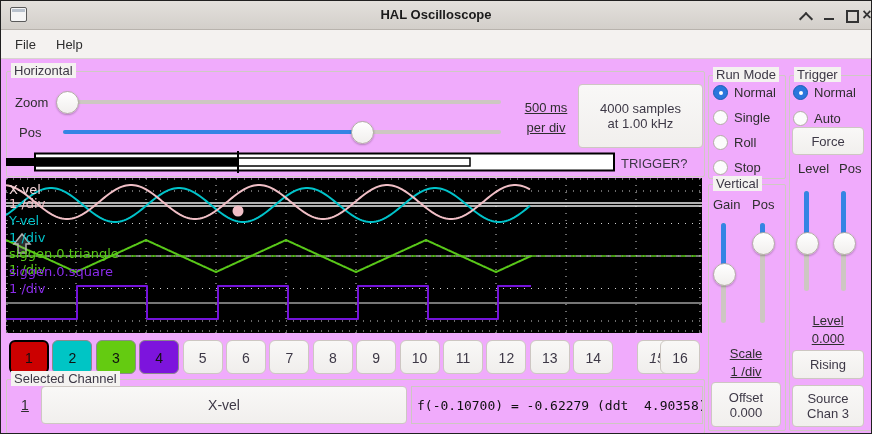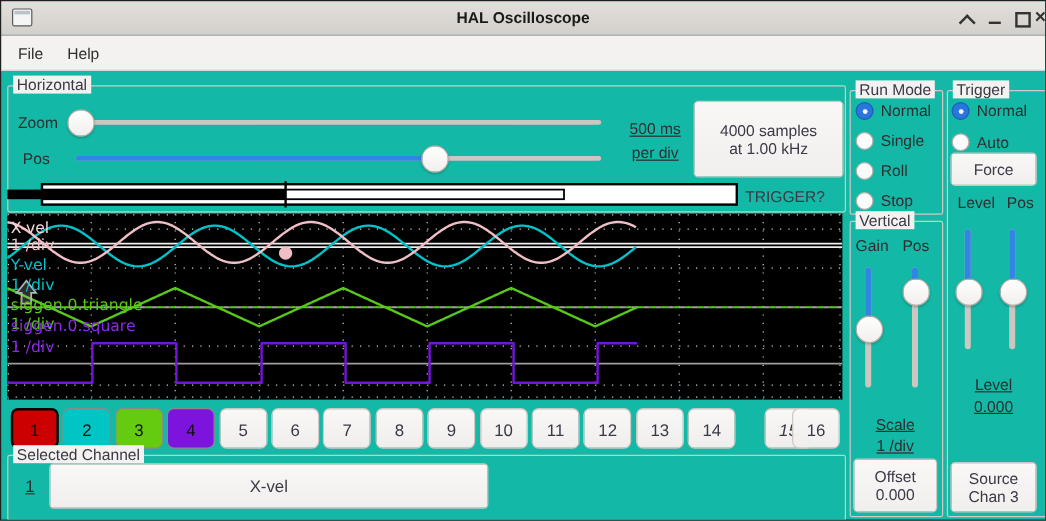--- a/index.html
+++ b/index.html
@@ -1,16 +1,16 @@
 <!DOCTYPE html>
 <html><head>
 <meta charset="utf-8">
 <style>
   html,body{margin:0;padding:0;background:#888;}
-  #app{position:relative;width:872px;height:434px;background:#14b8a6;
+  #app{position:relative;width:872px;height:434px;background:#f0abfc;
        font-family:"Liberation Sans",sans-serif;font-size:13px;color:#2e2e2e;
        border:1px solid #202020;box-sizing:border-box;overflow:hidden;}
   .abs{position:absolute;}
   
   #titlebar{left:0;top:0;width:100%;height:28px;
     background:linear-gradient(#e3e0dc,#d3cfca);border-bottom:1px solid #b8b3ad;}
   #title{left:0;right:0;top:6px;text-align:center;font-weight:bold;color:#1a1a1a;}
   #appicon{left:9px;top:6px;width:15px;height:13px;background:#f5f5f5;
     border:1px solid #5a5a5a;border-radius:2px;}
   #appicon .bar{position:absolute;left:1px;right:1px;top:1px;height:3px;background:#b9c2cd;}
@@ -166,20 +166,21 @@
       <button class="chbtn" style="left: 572.2px;">14</button>
       <button class="chbtn" style="left: 636px; font-style: italic;">15</button>
       <button class="chbtn" style="left: 659px;">16</button>
     </div>
 
   <div class="abs frame" style="left:5px;top:378px;width:697px;height:53px;">
     <span class="frame-label">Selected Channel</span>
   </div>
   <div class="abs small-center" style="left:12px;top:396px;width:24px;font-size:14px;">1</div>
   <button class="btn" style="left:40px;top:385px;width:366px;height:38px;font-size:14px;font-family:inherit;">X-vel</button>
+  <div class="abs" id="readout">f(-0.10700) = -0.62279 (ddt  4.90358)</div>
 
   <div class="abs frame" style="left:707px;top:74px;width:76px;height:102px;">
     <span class="frame-label">Run Mode</span>
   </div>
   <div id="runmode-options">
       <div class="radio-row abs" style="left: 712px; top: 83px; width: 70px;">
         <span class="radio sel"></span>
         <span class="radio-label">Normal</span>
       </div>
       <div class="radio-row abs" style="left: 712px; top: 108px; width: 70px;">
@@ -215,20 +216,21 @@
 
   <div class="abs vtrack" style="left:803px;top:190px;height:100px;"></div>
   <div class="abs vfill" style="left:803px;top:190px;height:52px;"></div>
   <div class="abs handle" style="left:795px;top:231px;"></div>
   <div class="abs vtrack" style="left:840px;top:190px;height:100px;"></div>
   <div class="abs vfill" style="left:840px;top:190px;height:52px;"></div>
   <div class="abs handle" style="left:832px;top:231px;"></div>
 
   <div class="abs small-center" style="left:788px;top:312px;width:78px;">Level</div>
   <div class="abs small-center" style="left:788px;top:330px;width:78px;">0.000</div>
+  <button class="btn" style="left:791px;top:349px;width:72px;height:29px;font-size:13px;font-family:inherit;">Rising</button>
   <button class="btn" style="left:791px;top:384px;width:72px;height:42px;font-size:13px;font-family:inherit;">
     <span class="l1">Source</span>
     <span class="l1">Chan 3</span>
   </button>
 
   <div class="abs frame" style="left:707px;top:183px;width:76px;height:245px;">
     <span class="frame-label">Vertical</span>
   </div>
   <div class="abs" style="left:712px;top:196px;">Gain</div>
   <div class="abs" style="left:751px;top:196px;">Pos</div>

